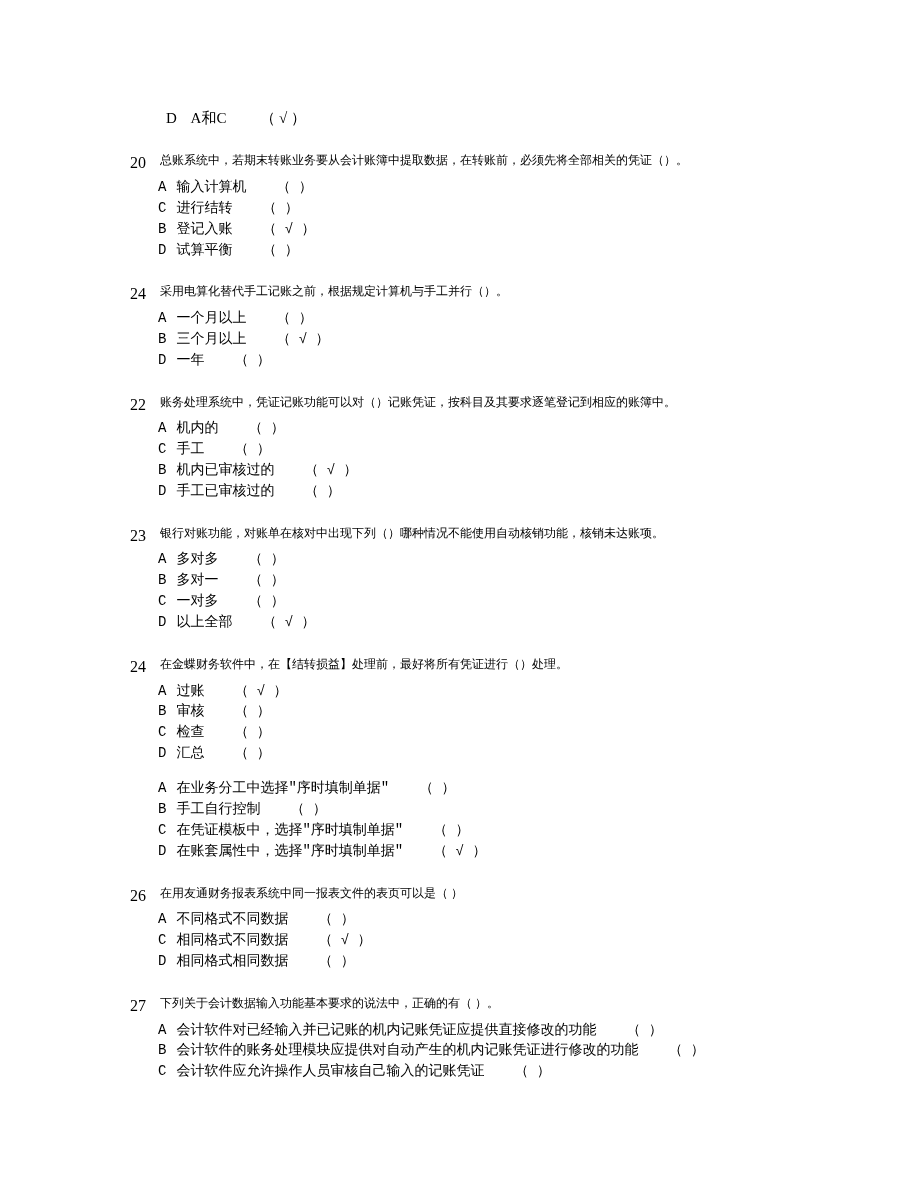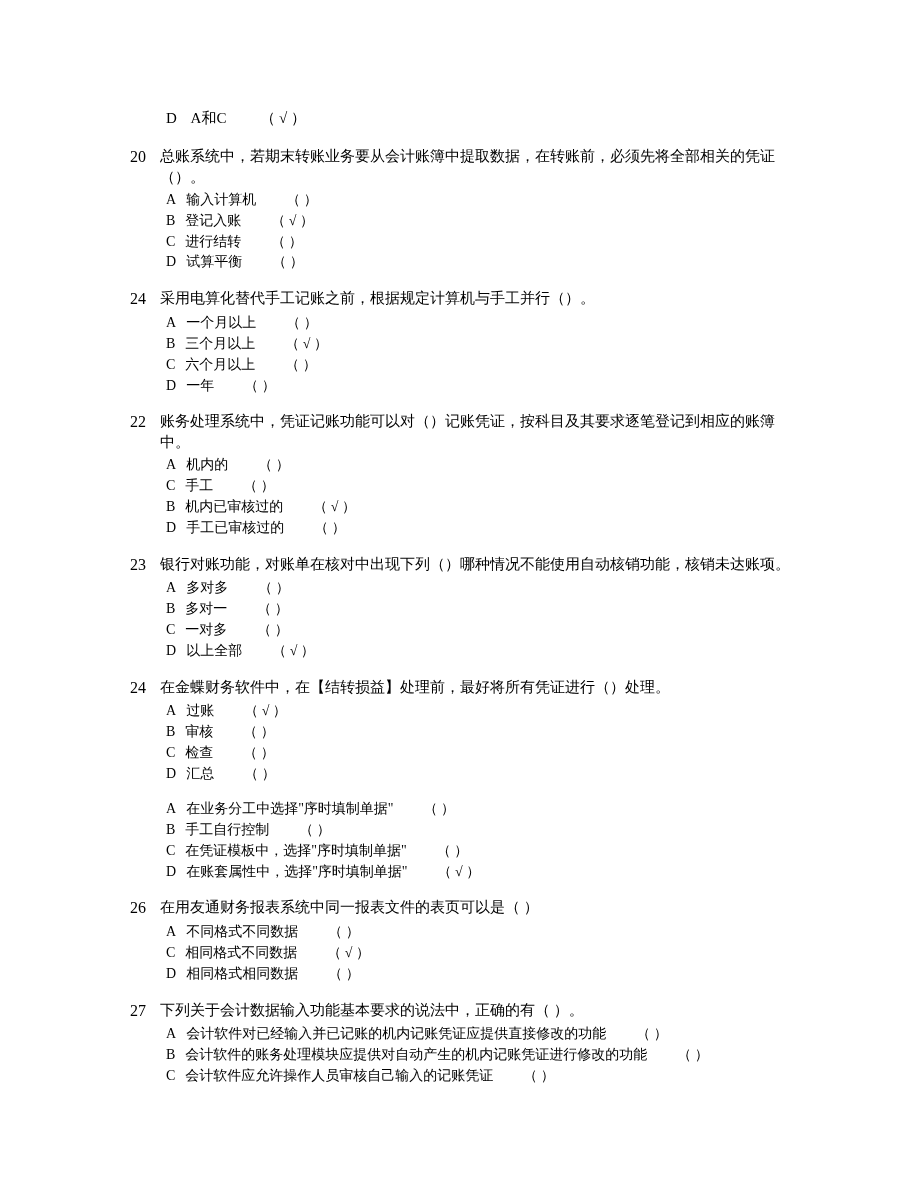--- a/index.html
+++ b/index.html
@@ -12,42 +12,43 @@
     line-height: 1.35;
   }
   .page {
     width: 920px;
     min-height: 1191px;
     box-sizing: border-box;
     padding: 108px 130px 40px 130px;
   }
   .top-option {
     margin-left: 36px;
-    margin-bottom: 18px;
   }
   .question-block {
     margin-bottom: 16px;
   }
   .q-stem {
     display: flex;
     align-items: flex-start;
     margin-bottom: 4px;
+    margin-top: 24px;
   }
   .q-num {
     flex: 0 0 auto;
     margin-right: 14px;
     font-size: 16px;
   }
   .q-text {
     flex: 1 1 auto;
-    font-size: 15px;
+    font-size: 12px;
   }
   .opt-list {
-    margin-left: 36px;
+    margin-left: 28px;
     font-size: 14px;
+    font-family: Liberation Mono, monospace;
   }
   .opt-row {
     white-space: nowrap;
     margin-bottom: 2px;
   }
   .opt-letter {
     display: inline-block;
   }
   .opt-text {
     display: inline-block;
@@ -71,34 +72,33 @@
 </div>
 
 <div id="questions-container">
       <div class="question-block">
         <div class="q-stem">
           <div class="q-num">20</div>
           <div class="q-text">总账系统中，若期末转账业务要从会计账簿中提取数据，在转账前，必须先将全部相关的凭证（）。</div>
         </div>
         <div class="opt-list">
           <div class="opt-row"><span class="opt-letter">A</span><span class="opt-text">输入计算机</span><span class="opt-mark">（     ）</span></div>
+          <div class="opt-row"><span class="opt-letter">C</span><span class="opt-text">进行结转</span><span class="opt-mark">（     ）</span></div>
           <div class="opt-row"><span class="opt-letter">B</span><span class="opt-text">登记入账</span><span class="opt-mark">（  √  ）</span></div>
-          <div class="opt-row"><span class="opt-letter">C</span><span class="opt-text">进行结转</span><span class="opt-mark">（     ）</span></div>
           <div class="opt-row"><span class="opt-letter">D</span><span class="opt-text">试算平衡</span><span class="opt-mark">（     ）</span></div>
         </div>
       </div>
       <div class="question-block">
         <div class="q-stem">
           <div class="q-num">24</div>
           <div class="q-text">采用电算化替代手工记账之前，根据规定计算机与手工并行（）。</div>
         </div>
         <div class="opt-list">
           <div class="opt-row"><span class="opt-letter">A</span><span class="opt-text">一个月以上</span><span class="opt-mark">（     ）</span></div>
           <div class="opt-row"><span class="opt-letter">B</span><span class="opt-text">三个月以上</span><span class="opt-mark">（  √  ）</span></div>
-          <div class="opt-row"><span class="opt-letter">C</span><span class="opt-text">六个月以上</span><span class="opt-mark">（     ）</span></div>
           <div class="opt-row"><span class="opt-letter">D</span><span class="opt-text">一年</span><span class="opt-mark">（     ）</span></div>
         </div>
       </div>
       <div class="question-block">
         <div class="q-stem">
           <div class="q-num">22</div>
           <div class="q-text">账务处理系统中，凭证记账功能可以对（）记账凭证，按科目及其要求逐笔登记到相应的账簿中。</div>
         </div>
         <div class="opt-list">
           <div class="opt-row"><span class="opt-letter">A</span><span class="opt-text">机内的</span><span class="opt-mark">（     ）</span></div>

